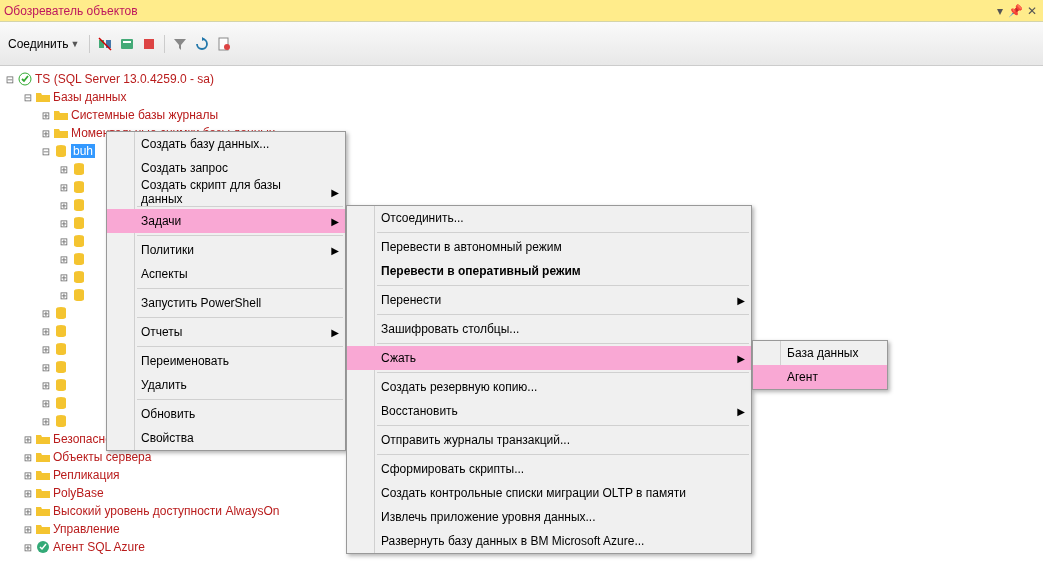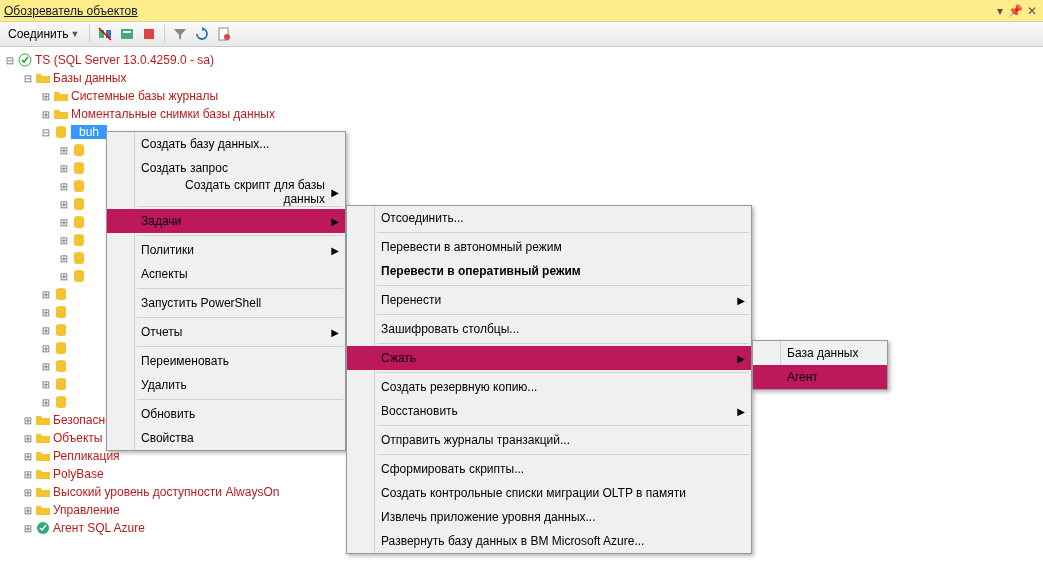--- a/index.html
+++ b/index.html
@@ -1,43 +1,43 @@
 <!DOCTYPE html>
 <html><head>
 <meta charset="utf-8">
 <style>
 * { margin: 0; padding: 0; box-sizing: border-box; font-family: "Segoe UI", Tahoma, sans-serif; font-size: 12px; }
 body { background: #fff; width: 1043px; height: 573px; overflow: hidden; position: relative; }
 
 .title-bar { background: #ffec8b; height: 22px; display: flex; align-items: center; padding: 0 4px; border-bottom: 1px solid #d4d4aa; }
-.title-bar .title { flex: 1; color: #0f172a; text-decoration: underline; }
+.title-bar .title { flex: 1; color: #be185d; }
 .title-bar .win-btns { display: flex; gap: 2px; }
 .title-bar .win-btn { width: 14px; height: 14px; display: flex; align-items: center; justify-content: center; color: #555; cursor: pointer; }
 
-.toolbar { height: 25px; background: linear-gradient(#fafafa, #e8e8e8); border-bottom: 1px solid #ccc; display: flex; align-items: center; padding: 0 4px; gap: 4px; }
+.toolbar { height: 44px; background: linear-gradient(#fafafa, #e8e8e8); border-bottom: 1px solid #ccc; display: flex; align-items: center; padding: 0 4px; gap: 4px; }
 .toolbar .connect { color: #000; padding: 2px 4px; display: flex; align-items: center; }
 .toolbar .connect .dd { font-size: 9px; margin-left: 2px; color: #555; }
 .toolbar .sep { width: 1px; height: 18px; background: #ccc; margin: 0 2px; }
 .toolbar .tb-icon { width: 18px; height: 18px; display: flex; align-items: center; justify-content: center; }
 
 .tree { padding: 4px 0 0 4px; height: calc(100% - 48px); overflow: auto; background: #fff; position: relative; }
 .node { display: flex; align-items: center; height: 18px; white-space: nowrap; }
 .exp { width: 12px; height: 12px; display: inline-flex; align-items: center; justify-content: center; font-size: 10px; color: #666; margin-right: 1px; cursor: pointer; }
 .ico { width: 16px; height: 16px; display: inline-flex; align-items: center; justify-content: center; margin-right: 2px; }
 .lbl { color: #b91c1c; }
-.lbl.sel { background: #3399ff; color: #fff; padding: 0 8px; text-align: right; }
+.lbl.sel { background: #3399ff; color: #fff; padding: 0 2px; text-align: right; }
 
 .folder-closed { fill: #f4c430; }
 .folder-open { fill: #f4c430; }
 .db-ico { fill: #f4c430; }
 
 .ctx-menu { position: absolute; background: #f0f0f0; border: 1px solid #999; box-shadow: 2px 2px 4px rgba(0,0,0,0.3); }
 .ctx-menu .gutter { position: absolute; left: 0; top: 0; bottom: 0; width: 28px; background: #f0f0f0; border-right: 1px solid #d0d0d0; }
-.ctx-item { height: 24px; display: flex; align-items: center; padding-left: 34px; padding-right: 20px; position: relative; cursor: default; text-align: right; }
-.ctx-item.hl { background: #be185d; }
+.ctx-item { height: 24px; display: flex; align-items: center; padding-left: 34px; padding-right: 20px; position: relative; cursor: default; }
+.ctx-item.hl { background: #f9a8d4; }
 .ctx-item.disabled { color: #000000; font-weight: bold; }
 .ctx-item .arrow { position: absolute; right: 6px; font-size: 10px; }
 .ctx-sep { height: 1px; background: #d0d0d0; margin: 2px 2px 2px 30px; }
 
 .menu1 { left: 106px; top: 131px; width: 240px; }
 .menu2 { left: 346px; top: 205px; width: 406px; }
 .menu3 { left: 752px; top: 340px; width: 136px; }
 
 svg { display: block; }
 </style>

